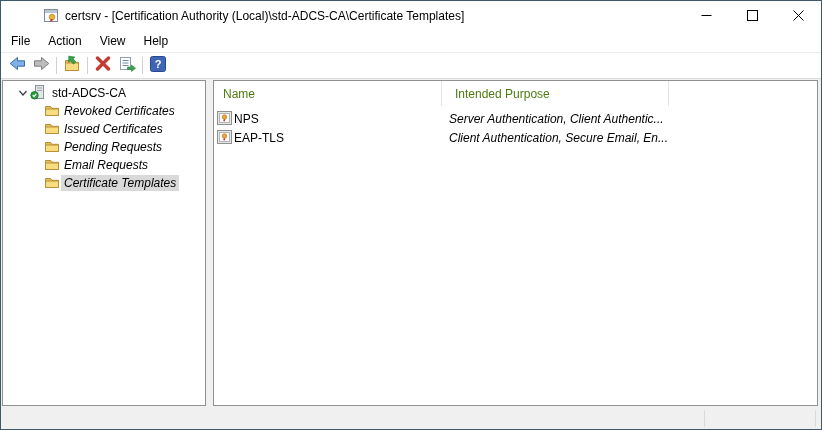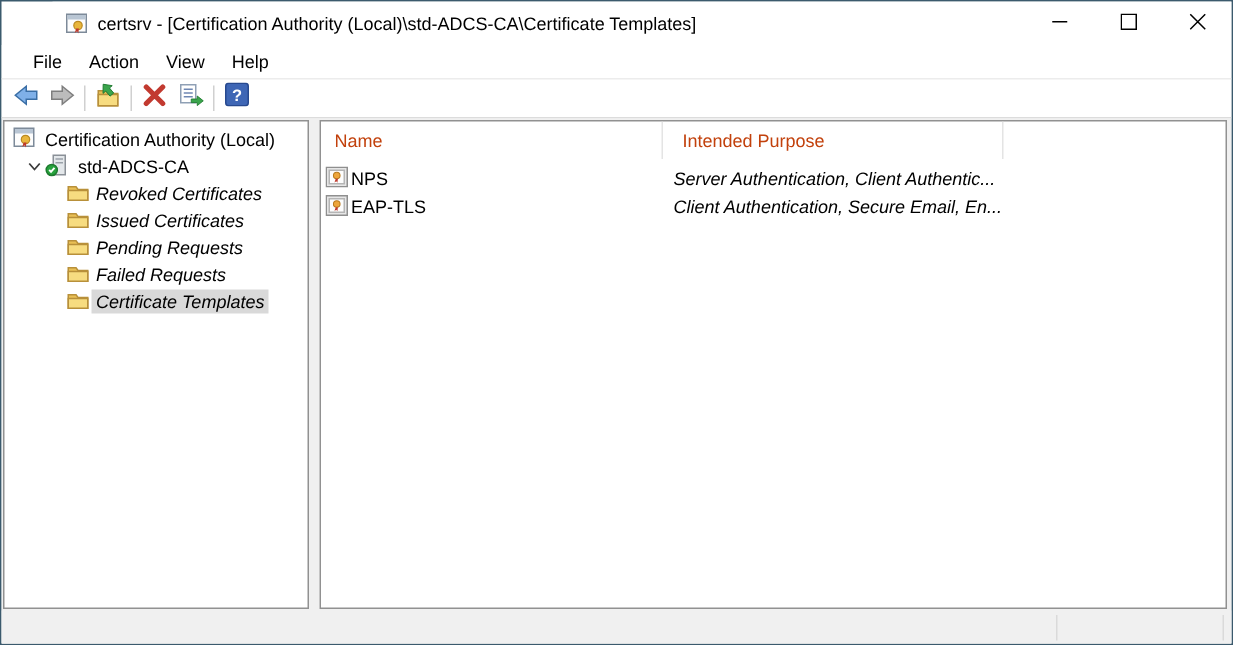--- a/index.html
+++ b/index.html
@@ -8,21 +8,21 @@
           border:1px solid #3b5a6d;background:#ffffff;overflow:hidden;}
 
   
   .titlebar{height:29px;display:flex;align-items:center;background:#ffffff;margin-left:34px;}
   .titlebar-icon{margin:0 6px 0 8px;flex:0 0 auto;display:flex;}
   .title-text{font-size:12px;color:#000;white-space:nowrap;overflow:hidden;flex:1 1 auto;}
   .win-controls{display:flex;height:29px;flex:0 0 auto;}
   .win-btn{width:46px;height:29px;display:flex;align-items:center;justify-content:center;}
 
   
-  .menubar{height:22px;display:flex;align-items:stretch;padding-left:12px;background:#fff;}
+  .menubar{height:22px;display:flex;align-items:stretch;padding-left:1px;background:#fff;}
   .menu-item{padding:0 9px;font-size:12px;display:flex;align-items:center;color:#000;}
 
   
   .toolbar{height:25px;display:flex;align-items:center;padding-left:4px;background:#fff;
            border-top:1px solid #ececec;border-bottom:1px solid #dcdcdc;}
   .tool-btn{width:24px;height:22px;display:flex;align-items:center;justify-content:center;}
   .tool-sep{width:1px;height:17px;background:#d0d0d0;margin:0 3px;}
 
   
   .content{position:relative;height:351px;background:#f0f0f0;}
@@ -38,21 +38,21 @@
   .root-row{padding-left:5px;}
   .root-row .lbl{padding-left:6px;}
   .node-row{padding-left:12px;}
   .chevron{width:15px;display:flex;align-items:center;justify-content:center;}
   .node-row .lbl{padding-left:6px;}
   .child-row{padding-left:41px;font-style:italic;}
   .child-row .icon{margin-right:1px;display:flex;}
   .child-row.selected .lbl{background:#d9d9d9;}
 
   
-  .list-header{position:relative;height:25px;font-size:12px;color:#c2410c;}
+  .list-header{position:relative;height:25px;font-size:12px;color:#4d7c0f;}
   .col-label{position:absolute;top:6px;white-space:nowrap;}
   .col-name-label{left:9px;}
   .col-purpose-label{left:241px;}
   .col-sep{position:absolute;top:0;height:25px;width:1px;background:#e4e4e4;}
   .col-sep-1{left:227px;}
   .col-sep-2{left:454px;}
   .list-rows{padding-top:3px;}
   .list-row{position:relative;height:19px;font-size:12px;color:#000;}
   .list-row .row-icon{position:absolute;left:3px;top:2px;display:flex;}
   .list-row .row-name{position:absolute;left:20px;top:3px;white-space:nowrap;}
@@ -166,31 +166,20 @@
         </svg>
       </span>
     </div>
   </div>
 
   <div class="content">
 
     <div class="pane tree-pane">
       <div class="tree">
 
-        <div class="tree-row root-row">
-          <span class="icon">
-            <svg width="16" height="16" viewBox="0 0 16 16">
-              <rect x="1.5" y="1.5" width="13" height="12" fill="#fdfdfd" stroke="#7d8a99"></rect>
-              <rect x="2" y="2" width="12" height="3" fill="#b9c6d4"></rect>
-              <circle cx="9" cy="9" r="2.8" fill="#e9b63c" stroke="#bb8a20" stroke-width="0.8"></circle>
-              <path d="M7.8 11 L6.8 14 L8.4 12.9 L9.2 14.4 L9.6 11 Z" fill="#c0392b"></path>
-            </svg>
-          </span>
-          <span class="lbl">Certification Authority (Local)</span>
-        </div>
 
         <div class="tree-row node-row">
           <span class="chevron">
             <svg width="10" height="10" viewBox="0 0 10 10">
               <path d="M1.5 3 L5 7 L8.5 3" fill="none" stroke="#3c3c3c" stroke-width="1.2"></path>
             </svg>
           </span>
           <span class="icon">
             <svg width="16" height="16" viewBox="0 0 16 16">
               <rect x="5.5" y="1.5" width="8" height="13" fill="#e3e7ea" stroke="#8a9097"></rect>
@@ -233,21 +222,21 @@
           <span class="lbl">Pending Requests</span>
         </div>
 
         <div class="tree-row child-row">
           <span class="icon">
             <svg width="16" height="14" viewBox="0 0 16 14">
               <path d="M1.5 2.5 h5.2 l1.3 1.8 h6.5 v7.2 h-13 z" fill="#e9bf55" stroke="#b8903a"></path>
               <path d="M1.5 5 h13 v6.5 h-13 z" fill="#f7dc80" stroke="#b8903a"></path>
             </svg>
           </span>
-          <span class="lbl">Failed Requests</span>
+          <span class="lbl">Email Requests</span>
         </div>
 
         <div class="tree-row child-row selected">
           <span class="icon">
             <svg width="16" height="14" viewBox="0 0 16 14">
               <path d="M1.5 2.5 h5.2 l1.3 1.8 h6.5 v7.2 h-13 z" fill="#e9bf55" stroke="#b8903a"></path>
               <path d="M1.5 5 h13 v6.5 h-13 z" fill="#f7dc80" stroke="#b8903a"></path>
             </svg>
           </span>
           <span class="lbl">Certificate Templates</span>

